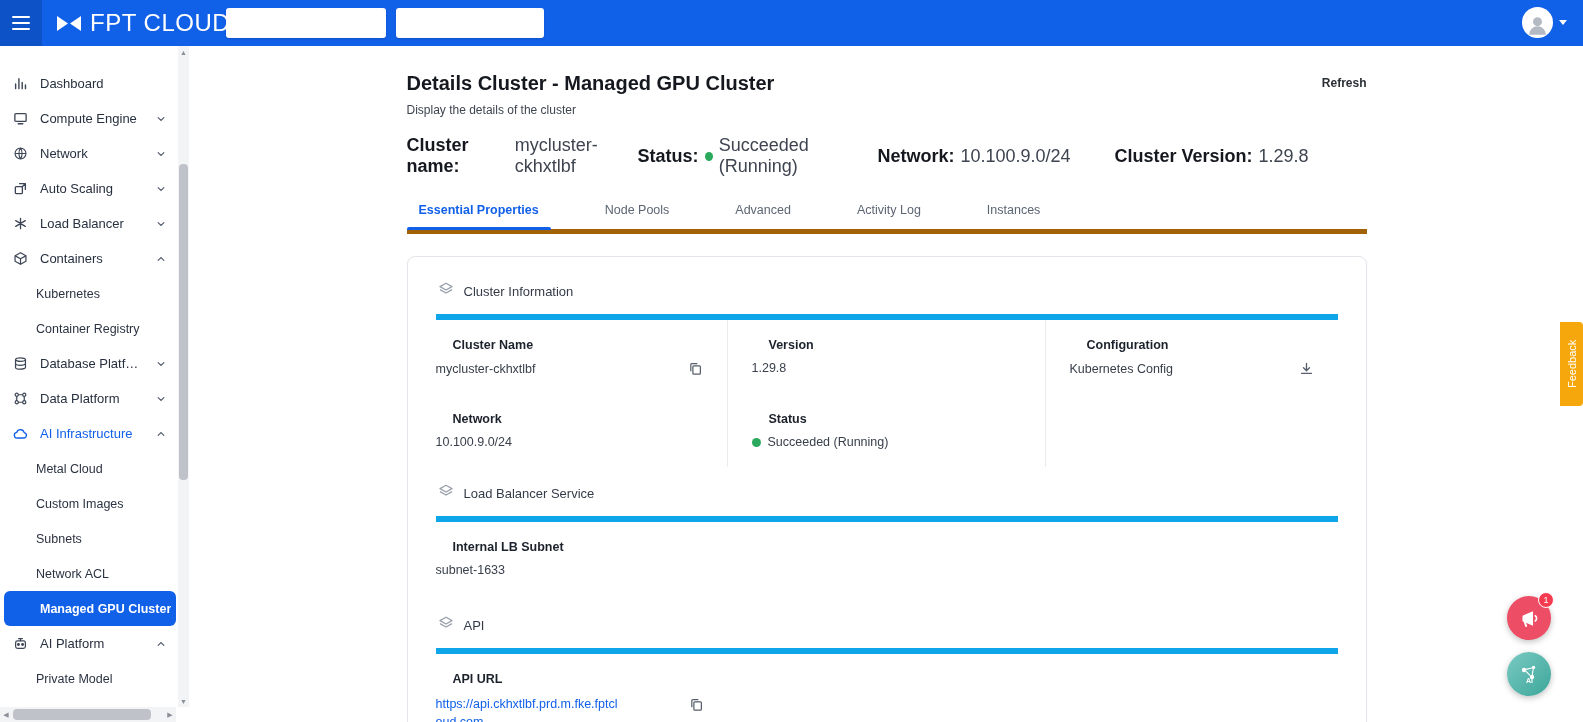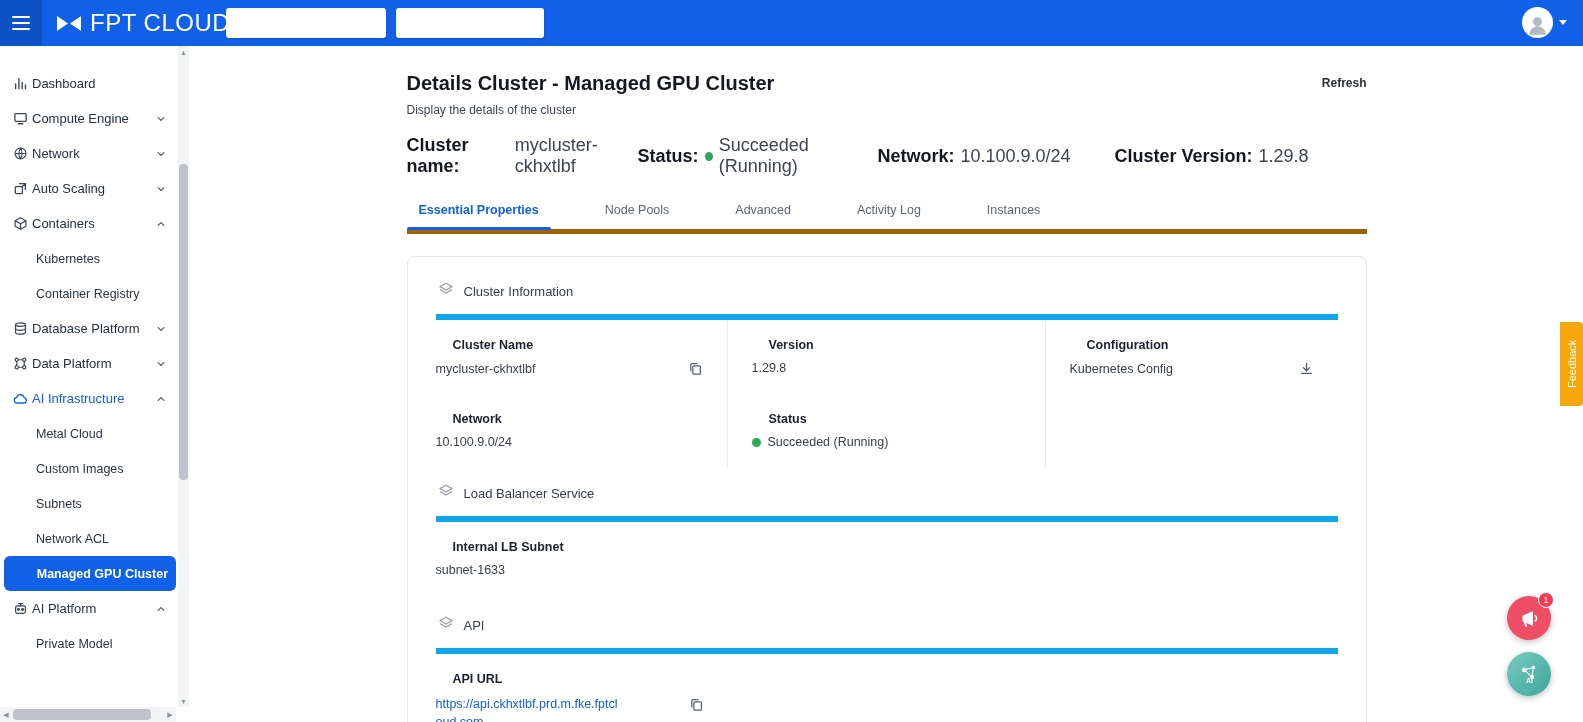--- a/index.html
+++ b/index.html
@@ -16,21 +16,21 @@
   .brand-text { color:#fff; font-size:24px; font-weight:normal; letter-spacing:.5px; }
   .topbox { position:absolute; top:8px; height:30px; background:#fff; border-radius:3px; box-shadow:0 1px 2px rgba(0,0,0,.15); }
   .topbox.b1 { left:226px; width:160px; }
   .topbox.b2 { left:396px; width:148px; }
   .userwrap { position:absolute; right:16px; top:7px; display:flex; align-items:center; gap:6px; cursor:pointer; }
   .avatar { width:31px; height:31px; border-radius:50%; background:#fff; display:flex; align-items:flex-end; justify-content:center; overflow:hidden; }
   .user-caret { width:0; height:0; border-left:4px solid transparent; border-right:4px solid transparent; border-top:5px solid #fff; }
 
   
   .sidebar { position:absolute; top:46px; left:0; width:176px; bottom:15px; background:#fff; overflow:hidden; padding-top:20px; }
-  .srow { display:flex; align-items:center; height:35px; padding:0 8px 0 12px; gap:4px; color:#27303f; font-size:13px; cursor:pointer; white-space:nowrap; overflow:hidden;justify-content:flex-end; }
+  .srow { display:flex; align-items:center; height:35px; padding:0 8px 0 12px; gap:12px; color:#27303f; font-size:13px; cursor:pointer; white-space:nowrap; overflow:hidden; }
   .srow .slabel { flex:1; overflow:hidden; text-overflow:ellipsis; }
   .srow.child { padding-left:36px; font-size:12.5px; color:#2b3342; }
   .sicon { width:16px; height:16px; flex:0 0 16px; color:#3d4656; display:flex; align-items:center; justify-content:center; }
   .schev { width:14px; height:14px; flex:0 0 14px; color:#555e6d; display:flex; align-items:center; justify-content:center; }
   .srow.hl, .srow.hl .sicon { color:#1160e8; }
   .srow.selected { background:#1160e8; color:#fff; font-weight:bold; border-radius:6px; margin:0 0 0 4px; }
 
   
   .vscroll { position:absolute; top:46px; left:178px; width:11px; bottom:15px; background:#f3f4f5; z-index:20; }
   .vscroll .sb-arrow { position:absolute; left:0; width:11px; height:12px; display:flex; align-items:center; justify-content:center; color:#8a8f98; font-size:7px; cursor:pointer; }
@@ -176,20 +176,33 @@
           </svg>
       </span>
       <span class="slabel">Auto Scaling</span>
       <span class="schev">
           <svg width="12" height="12" viewBox="0 0 16 16" fill="none" stroke="currentColor" stroke-width="1.6" stroke-linecap="round">
             <path d="M4.2 6.2 8 10l3.8-3.8"></path>
           </svg>
         </span>
     </div>
 
+    <div class="srow">
+      <span class="sicon">
+        <svg width="15" height="15" viewBox="0 0 16 16" fill="none" stroke="currentColor" stroke-width="1.4" stroke-linecap="round">
+            <path d="M8 2.5v11M2.9 5l10.2 6M13.1 5 2.9 11"></path>
+          </svg>
+      </span>
+      <span class="slabel">Load Balancer</span>
+      <span class="schev">
+          <svg width="12" height="12" viewBox="0 0 16 16" fill="none" stroke="currentColor" stroke-width="1.6" stroke-linecap="round">
+            <path d="M4.2 6.2 8 10l3.8-3.8"></path>
+          </svg>
+        </span>
+    </div>
 
     <div class="srow">
       <span class="sicon">
         <svg width="15" height="15" viewBox="0 0 16 16" fill="none" stroke="currentColor" stroke-width="1.3" stroke-linejoin="round">
             <path d="M8 1.8 13.8 5v6L8 14.2 2.2 11V5z"></path>
             <path d="M2.4 5.2 8 8.2l5.6-3M8 8.2v5.8"></path>
           </svg>
       </span>
       <span class="slabel">Containers</span>
       <span class="schev">

